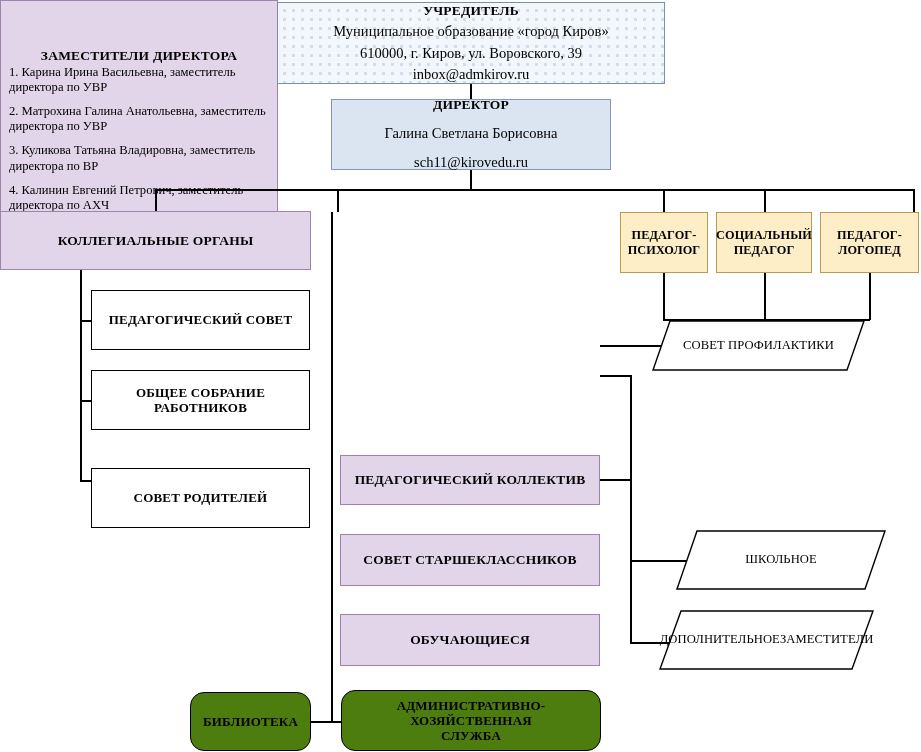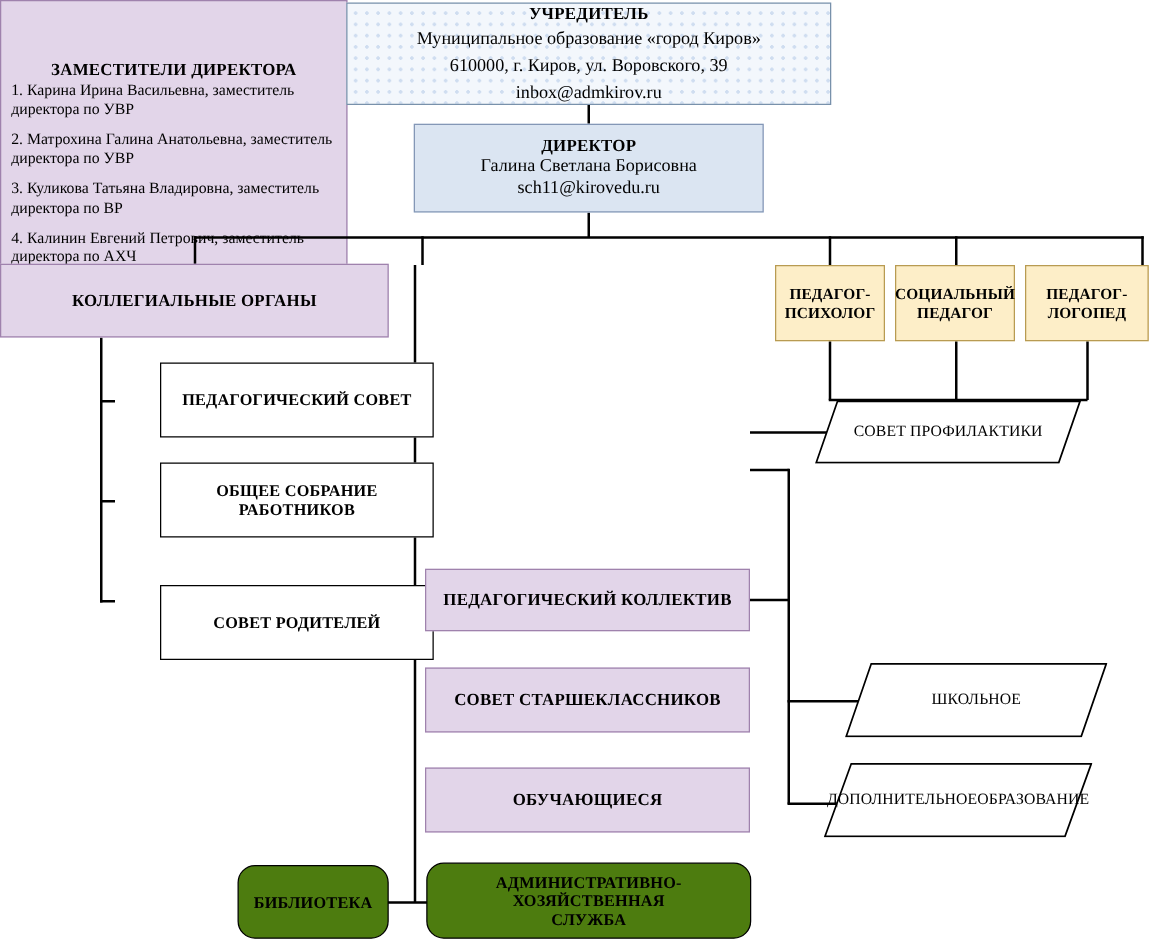--- a/index.html
+++ b/index.html
@@ -107,21 +107,20 @@
   }
   .deputies .dep-item:last-child { margin-bottom: 0; }
 
   
   .white {
     border: 1.6px solid #000;
     background: #fff;
     font-weight: bold;
     font-size: 13px;
     letter-spacing: .2px;
-    margin-left: 37px;
   }
 
   
   .cream {
     border: 1px solid #b89b52;
     background: #fdeec8;
     font-weight: bold;
     font-size: 12.3px;
     letter-spacing: .1px;
   }
@@ -206,21 +205,21 @@
 
   <div class="ln h" style="left:310px; top:721px; width:32px;"></div>
 
   <div class="node founder" style="left:277px; top:2px; width:388px; height:82px;">
     <span class="txt title">УЧРЕДИТЕЛЬ</span>
     <span class="txt line">Муниципальное образование «город Киров»</span>
     <span class="txt line">610000, г. Киров, ул. Воровского, 39</span>
     <span class="txt line">inbox@admkirov.ru</span>
   </div>
 
-  <div class="node director" style="left:331px; top:99px; width:280px; height:71px;">
+  <div class="node director" style="left:331px; top:99px; width:280px; height:71px;gap:12px;">
     <span class="txt title">ДИРЕКТОР</span>
     <span class="txt line">Галина Светлана Борисовна</span>
     <span class="txt line">sch11@kirovedu.ru</span>
   </div>
 
   <div class="node lav" style="left:0px; top:211px; width:311px; height:59px;">
     <span class="txt">КОЛЛЕГИАЛЬНЫЕ ОРГАНЫ</span>
   </div>
 
   <div class="node white" style="left:91px; top:290px; width:219px; height:60px;">
@@ -285,21 +284,21 @@
       <span>ШКОЛЬНОЕ</span>
     </div>
   </div>
 
   <div class="para" style="left:659px; top:610px; width:215px; height:60px;">
     <svg width="215" height="60" viewBox="0 0 215 60">
       <polygon points="22,1 214,1 193,59 1,59" fill="#ffffff" stroke="#000000" stroke-width="1.4"></polygon>
     </svg>
     <div class="para-label" style="flex-direction:row;">
       <span>ДОПОЛНИТЕЛЬНОЕ</span>
-      <span>ОБРАЗОВАНИЕ</span>
+      <span>ЗАМЕСТИТЕЛИ</span>
     </div>
   </div>
 
   <div class="node rounded" style="left:190px; top:692px; width:121px; height:59px;">
     <span class="txt">БИБЛИОТЕКА</span>
   </div>
 
   <div class="node rounded" style="left:341px; top:690px; width:260px; height:61px; flex-direction:column;">
     <span class="txt">АДМИНИСТРАТИВНО-</span>
     <span class="txt">ХОЗЯЙСТВЕННАЯ</span>

